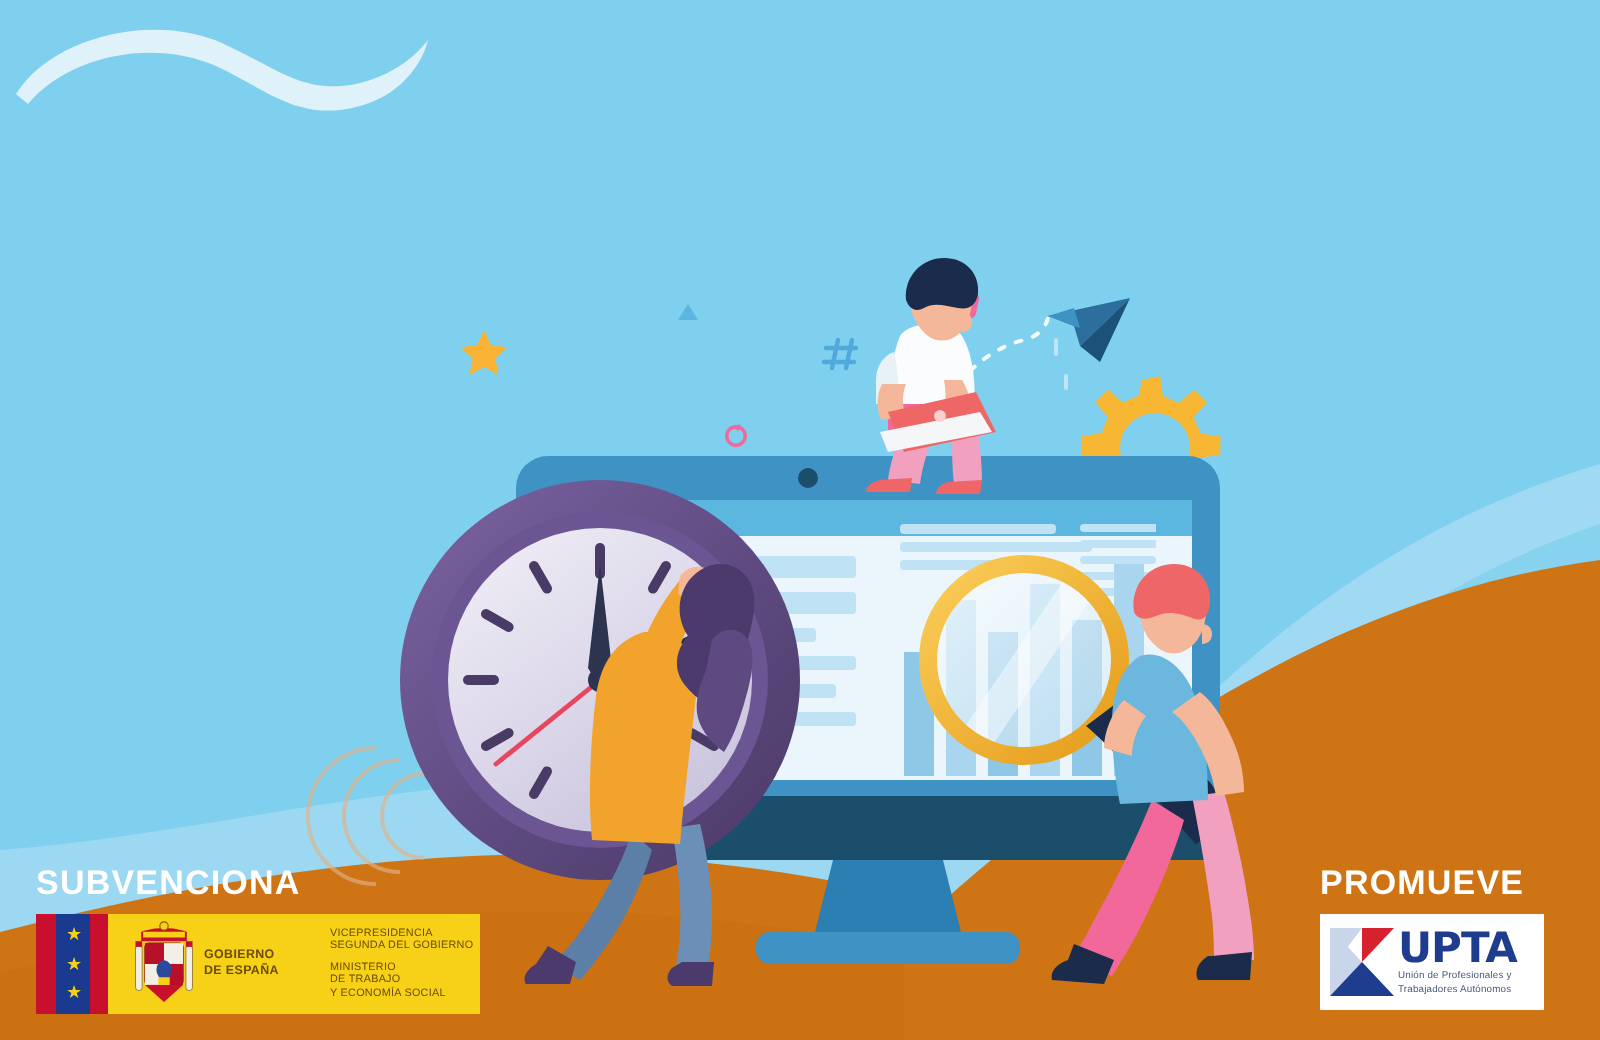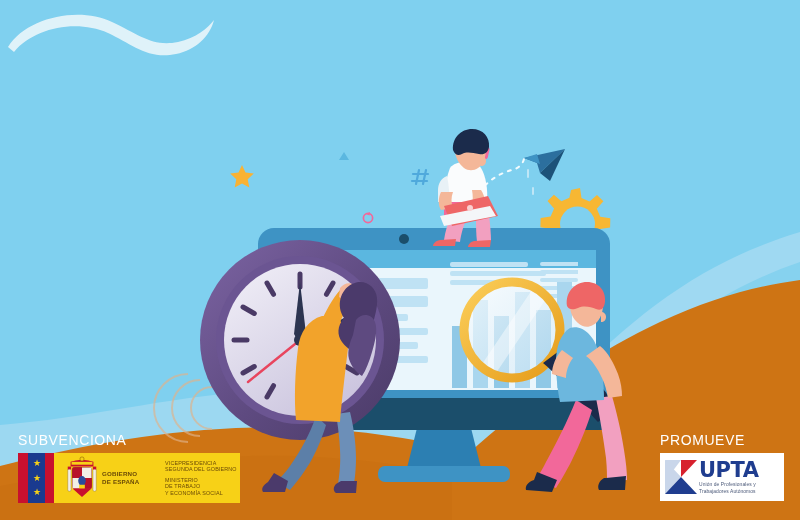--- a/index.html
+++ b/index.html
@@ -17,21 +17,21 @@
   .title-line{
     font-family:"DejaVu Sans","Liberation Sans",sans-serif;
     font-weight:bold;font-size:47px;line-height:52px;
     letter-spacing:0.5px;color:#123F63;white-space:nowrap;
     transform:scaleX(1.02);transform-origin:left center;
   }
 
   
   .credit{position:absolute;z-index:9;}
   .credit-label{
-    color:#ffffff;font-size:14px;font-weight:normal;
+    color:#ffffff;font-size:17px;font-weight:bold;
     letter-spacing:0.6px;margin-bottom:5px;
   }
   #subvenciona-block{left:18px;top:432px;}
   #promueve-block{left:660px;top:432px;}
 
   
   .gob-logo{display:flex;width:222px;height:50px;background:#F7D117;}
   .gob-flagstrip{position:relative;width:44px;height:50px;background:#F7D117;flex:none;}
   .gob-flagstrip .stripe-r1{position:absolute;left:0;top:0;width:10px;height:50px;background:#C8102E;}
   .gob-flagstrip .stripe-blue{position:absolute;left:10px;top:0;width:17px;height:50px;background:#1A3A8F;}
@@ -46,21 +46,21 @@
   }
   .gob-min{
     flex:1;display:flex;flex-direction:column;justify-content:center;padding-left:5px;
     color:#6B4B06;font-size:5.4px;line-height:6.4px;letter-spacing:0.15px;
   }
   .gob-min .grp{margin-bottom:4px;}
   .gob-min .grp:last-child{margin-bottom:0;}
 
   
   .upta-logo{
-    width:124px;height:48px;background:#ffffff;
+    width:112px;height:48px;background:#ffffff;
     display:flex;align-items:center;padding:0 4px;box-sizing:border-box;
   }
   .upta-mark{width:34px;height:36px;flex:none;}
   .upta-text{flex:1;padding-left:1px;}
   .upta-word{
     font-family:"DejaVu Sans","Liberation Sans",sans-serif;
     font-weight:bold;font-size:21px;line-height:21px;color:#1F3D8F;letter-spacing:-0.5px;
   }
   .upta-sub{font-size:4.9px;line-height:6px;color:#4a5878;letter-spacing:0.1px;margin-top:1px;}
 </style>

